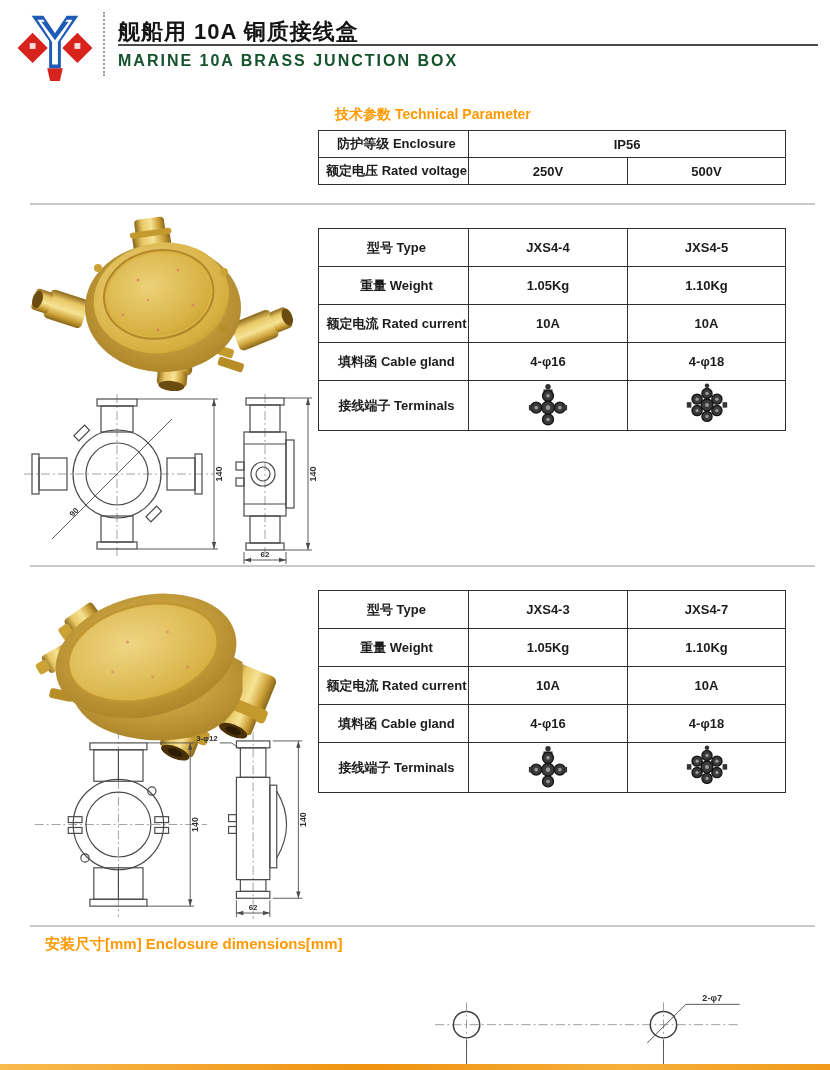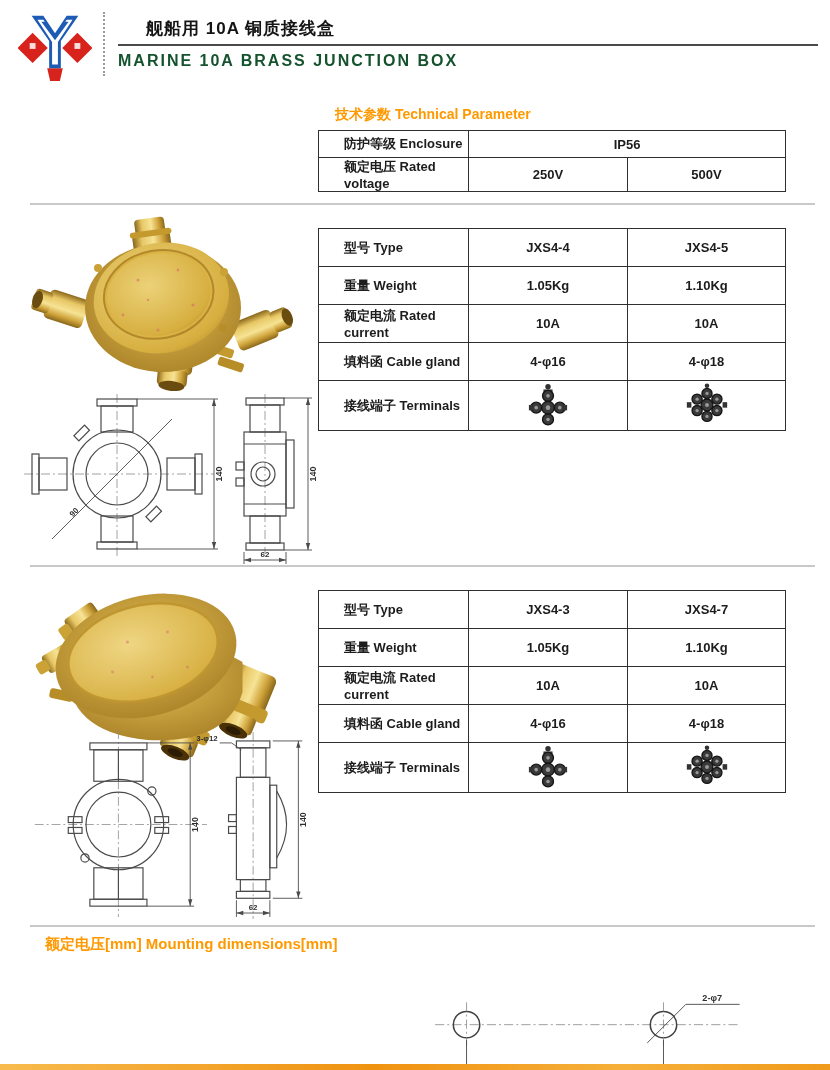--- a/index.html
+++ b/index.html
@@ -3,32 +3,32 @@
 <meta charset="utf-8">
 <style>
   html,body{margin:0;padding:0;background:#fff;}
   .page{position:relative;width:830px;height:1070px;background:#ffffff;overflow:hidden;
         font-family:"Liberation Sans","DejaVu Sans",sans-serif;color:#1c1c1c;}
   .abs{position:absolute;}
 
   
   .logo{left:18px;top:8px;width:74px;height:74px;}
   .logo-sep{left:103px;top:12px;height:64px;width:0;border-left:2px dotted #9a9a9a;}
-  .title-zh{left:118px;top:17px;font-size:17px;font-weight:bold;letter-spacing:1px;color:#141414;margin-left:28px;}
+  .title-zh{left:118px;top:17px;font-size:22px;font-weight:bold;letter-spacing:1px;color:#141414;}
   .title-rule{left:118px;top:44px;width:700px;height:0;border-top:2px solid #4a4a4a;}
   .title-en{left:118px;top:52px;font-size:16px;font-weight:bold;letter-spacing:2px;color:#14532d;}
 
   .orange-h{color:#FF9900;font-weight:bold;}
   .tech-h{left:335px;top:106px;font-size:14px;}
   .mount-h{left:45px;top:935px;font-size:15px;}
 
   
   table.spec{border-collapse:collapse;table-layout:fixed;}
   table.spec td{border:1.6px solid #2f2f2f;font-size:13px;font-weight:bold;
-                padding:0 0 0 25px;vertical-align:middle;}
+                padding:0 0 0 6px;vertical-align:middle;text-align:center;}
   table.spec td.vc{text-align:center;padding:0;}
   .param-tbl{left:318px;top:130px;width:467px;}
   .param-tbl td{height:26px;}
   .model-tbl td{height:37px;}
   .model-tbl tr.term-row td{height:46px;}
   .tbl1{left:318px;top:228px;width:467px;}
   .tbl2{left:318px;top:590px;width:467px;}
   col.c-label{width:150px;} col.c-v1{width:159px;} col.c-v2{width:158px;}
 
   .divider{left:30px;width:785px;height:0;border-top:2px solid #c9c9c9;}
@@ -484,21 +484,21 @@
       <line class="dim" x1="249" y1="173" x2="249" y2="190"></line>
       <line class="dim" x1="215" y1="186" x2="249" y2="186"></line>
       <polygon class="arr" points="215,186 222,183.8 222,188.2"></polygon>
       <polygon class="arr" points="249,186 242,183.8 242,188.2"></polygon>
       <text class="dimtxt sm" x="232" y="183" text-anchor="middle">62</text>
     </svg>
   </div>
 
   <div class="abs divider div3"></div>
 
-  <div class="abs orange-h mount-h">额定电压[mm]  Mounting dimensions[mm]</div>
+  <div class="abs orange-h mount-h">安装尺寸[mm]  Enclosure dimensions[mm]</div>
   <div class="abs mount-draw">
     <svg viewBox="0 0 330 105" width="335" height="107">
       <line class="cl" x1="5" y1="30" x2="305" y2="30"></line>
       <circle class="ln2" cx="36" cy="30" r="13"></circle>
       <line class="cl" x1="36" y1="8" x2="36" y2="52"></line>
       <circle class="ln2" cx="230" cy="30" r="13"></circle>
       <line class="cl" x1="230" y1="8" x2="230" y2="52"></line>
       <line class="dim" x1="214" y1="48" x2="252" y2="10"></line>
       <line class="dim" x1="252" y1="10" x2="305" y2="10"></line>
       <text class="dimtxt" x="278" y="7" text-anchor="middle">2-φ7</text>

